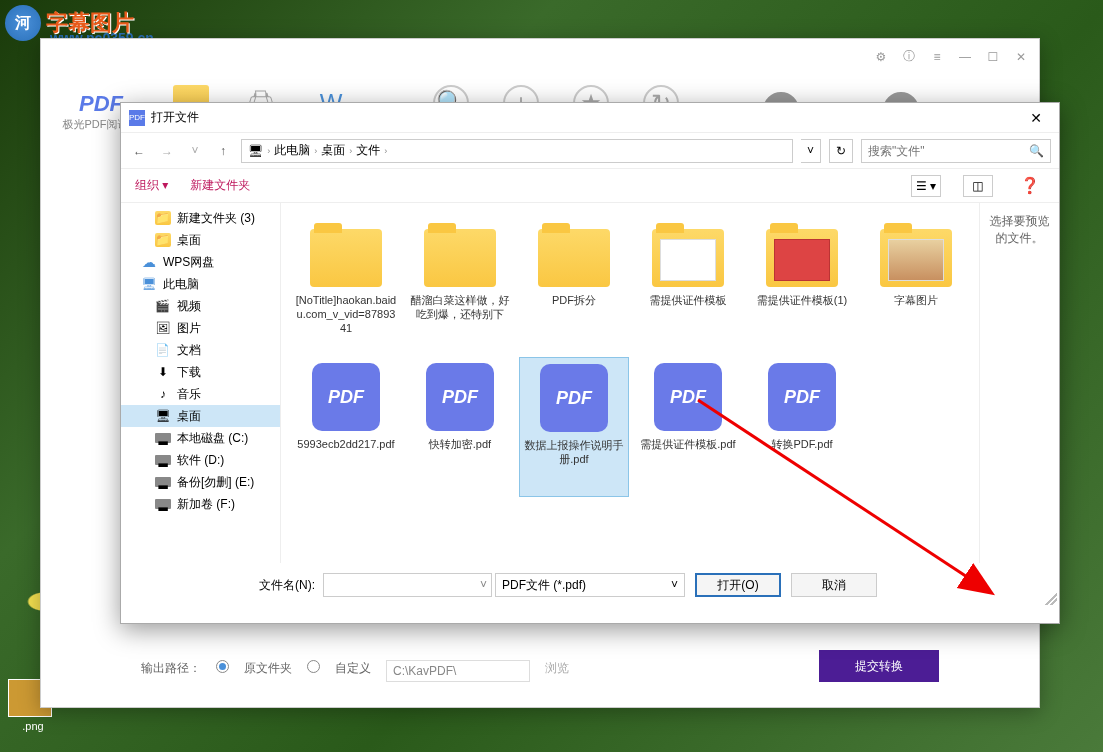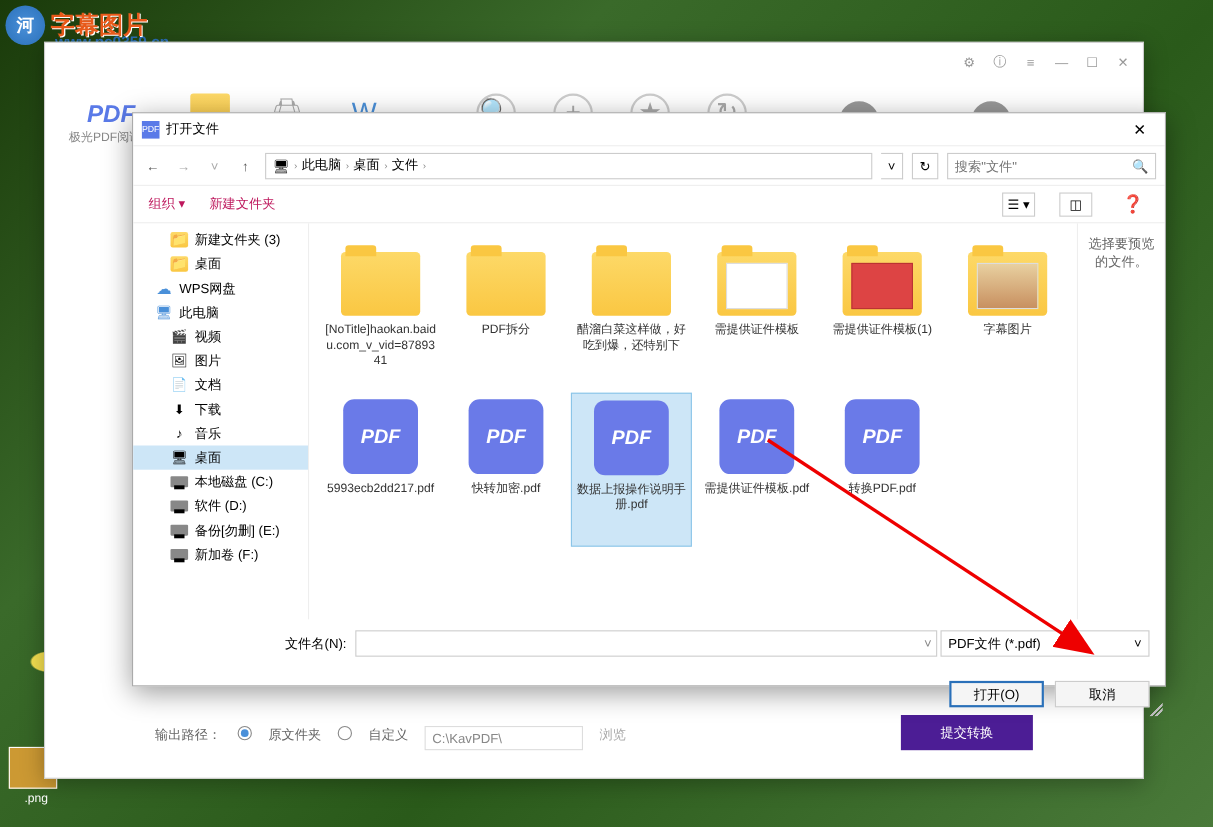--- a/index.html
+++ b/index.html
@@ -64,21 +64,21 @@
 .file{width:110px;height:140px;text-align:center;padding:6px 4px;cursor:pointer}
 .file.sel{background:#cde6f7;border:1px solid #8bc5e8}
 .file .thumb{width:78px;height:78px;margin:0 auto 6px;display:flex;align-items:center;justify-content:center;position:relative}
 .thumb.folder{background:linear-gradient(#fdd968,#fac742);border-radius:4px;width:72px;height:58px;margin-top:10px}
 .thumb.folder.open::before{content:"";position:absolute;top:-6px;left:4px;width:28px;height:10px;background:#fac742;border-radius:3px 3px 0 0}
 .thumb.folder .inner{position:absolute;inset:10px 8px 6px;background:#fff;border:1px solid #ddd}
 .thumb.folder .inner.red{background:#d44;border-color:#b33}
 .thumb.folder .inner.pic{background:linear-gradient(#e8d0a0,#c89060)}
 .thumb.pdf{width:68px;height:68px;background:#6a7ae8;border-radius:10px;color:#fff;font-weight:bold;font-style:italic;font-size:18px;display:flex;align-items:center;justify-content:center}
 .file .fname{font-size:11px;line-height:14px;color:#333;word-break:break-all}
-.dlg-footer{padding:10px 14px;display:flex;flex-direction:column;gap:22px;position:relative}
+.dlg-footer{padding:10px 14px;display:flex;gap:10px;position:relative}
 .fn-row{display:flex;align-items:center;gap:8px}
 .fn-label{width:180px;text-align:right}
 .fn-input{flex:1;height:24px;border:1px solid #ccc;padding:0 6px}
 .ft-select{width:190px;height:24px;border:1px solid #ccc;padding:0 6px;display:flex;align-items:center;justify-content:space-between;cursor:pointer}
 .btn-row{display:flex;justify-content:flex-end;gap:10px}
 .dlg-btn{width:86px;height:24px;border:1px solid #ccc;background:#f5f5f5;display:flex;align-items:center;justify-content:center;cursor:pointer}
 .dlg-btn.primary{border:2px solid #2a70b9}
 .resize{position:absolute;bottom:2px;right:2px;width:12px;height:12px;background:linear-gradient(135deg,transparent 50%,#bbb 50%,#bbb 60%,transparent 60%,transparent 70%,#bbb 70%,#bbb 80%,transparent 80%)}
 .arrow{position:absolute;z-index:20;pointer-events:none}
 </style>
@@ -258,25 +258,25 @@
           <span>新加卷 (F:)</span>
         </div>
       </div>
     <div class="files" id="files">
         <div class="file">
           <div class="thumb folder open"></div>
           <div class="fname">[NoTitle]haokan.baidu.com_v_vid=8789341</div>
         </div>
         <div class="file">
           <div class="thumb folder open"></div>
+          <div class="fname">醋溜白菜这样做，好吃到爆，还特别下</div>
+        </div>
+        <div class="file">
+          <div class="thumb folder open"></div>
           <div class="fname">PDF拆分</div>
-        </div>
-        <div class="file">
-          <div class="thumb folder open"></div>
-          <div class="fname">醋溜白菜这样做，好吃到爆，还特别下</div>
         </div>
         <div class="file">
           <div class="thumb folder open">
             <div class="inner" style="background:#fff"></div>
           </div>
           <div class="fname">需提供证件模板</div>
         </div>
         <div class="file">
           <div class="thumb folder open">
             <div class="inner red"></div>

